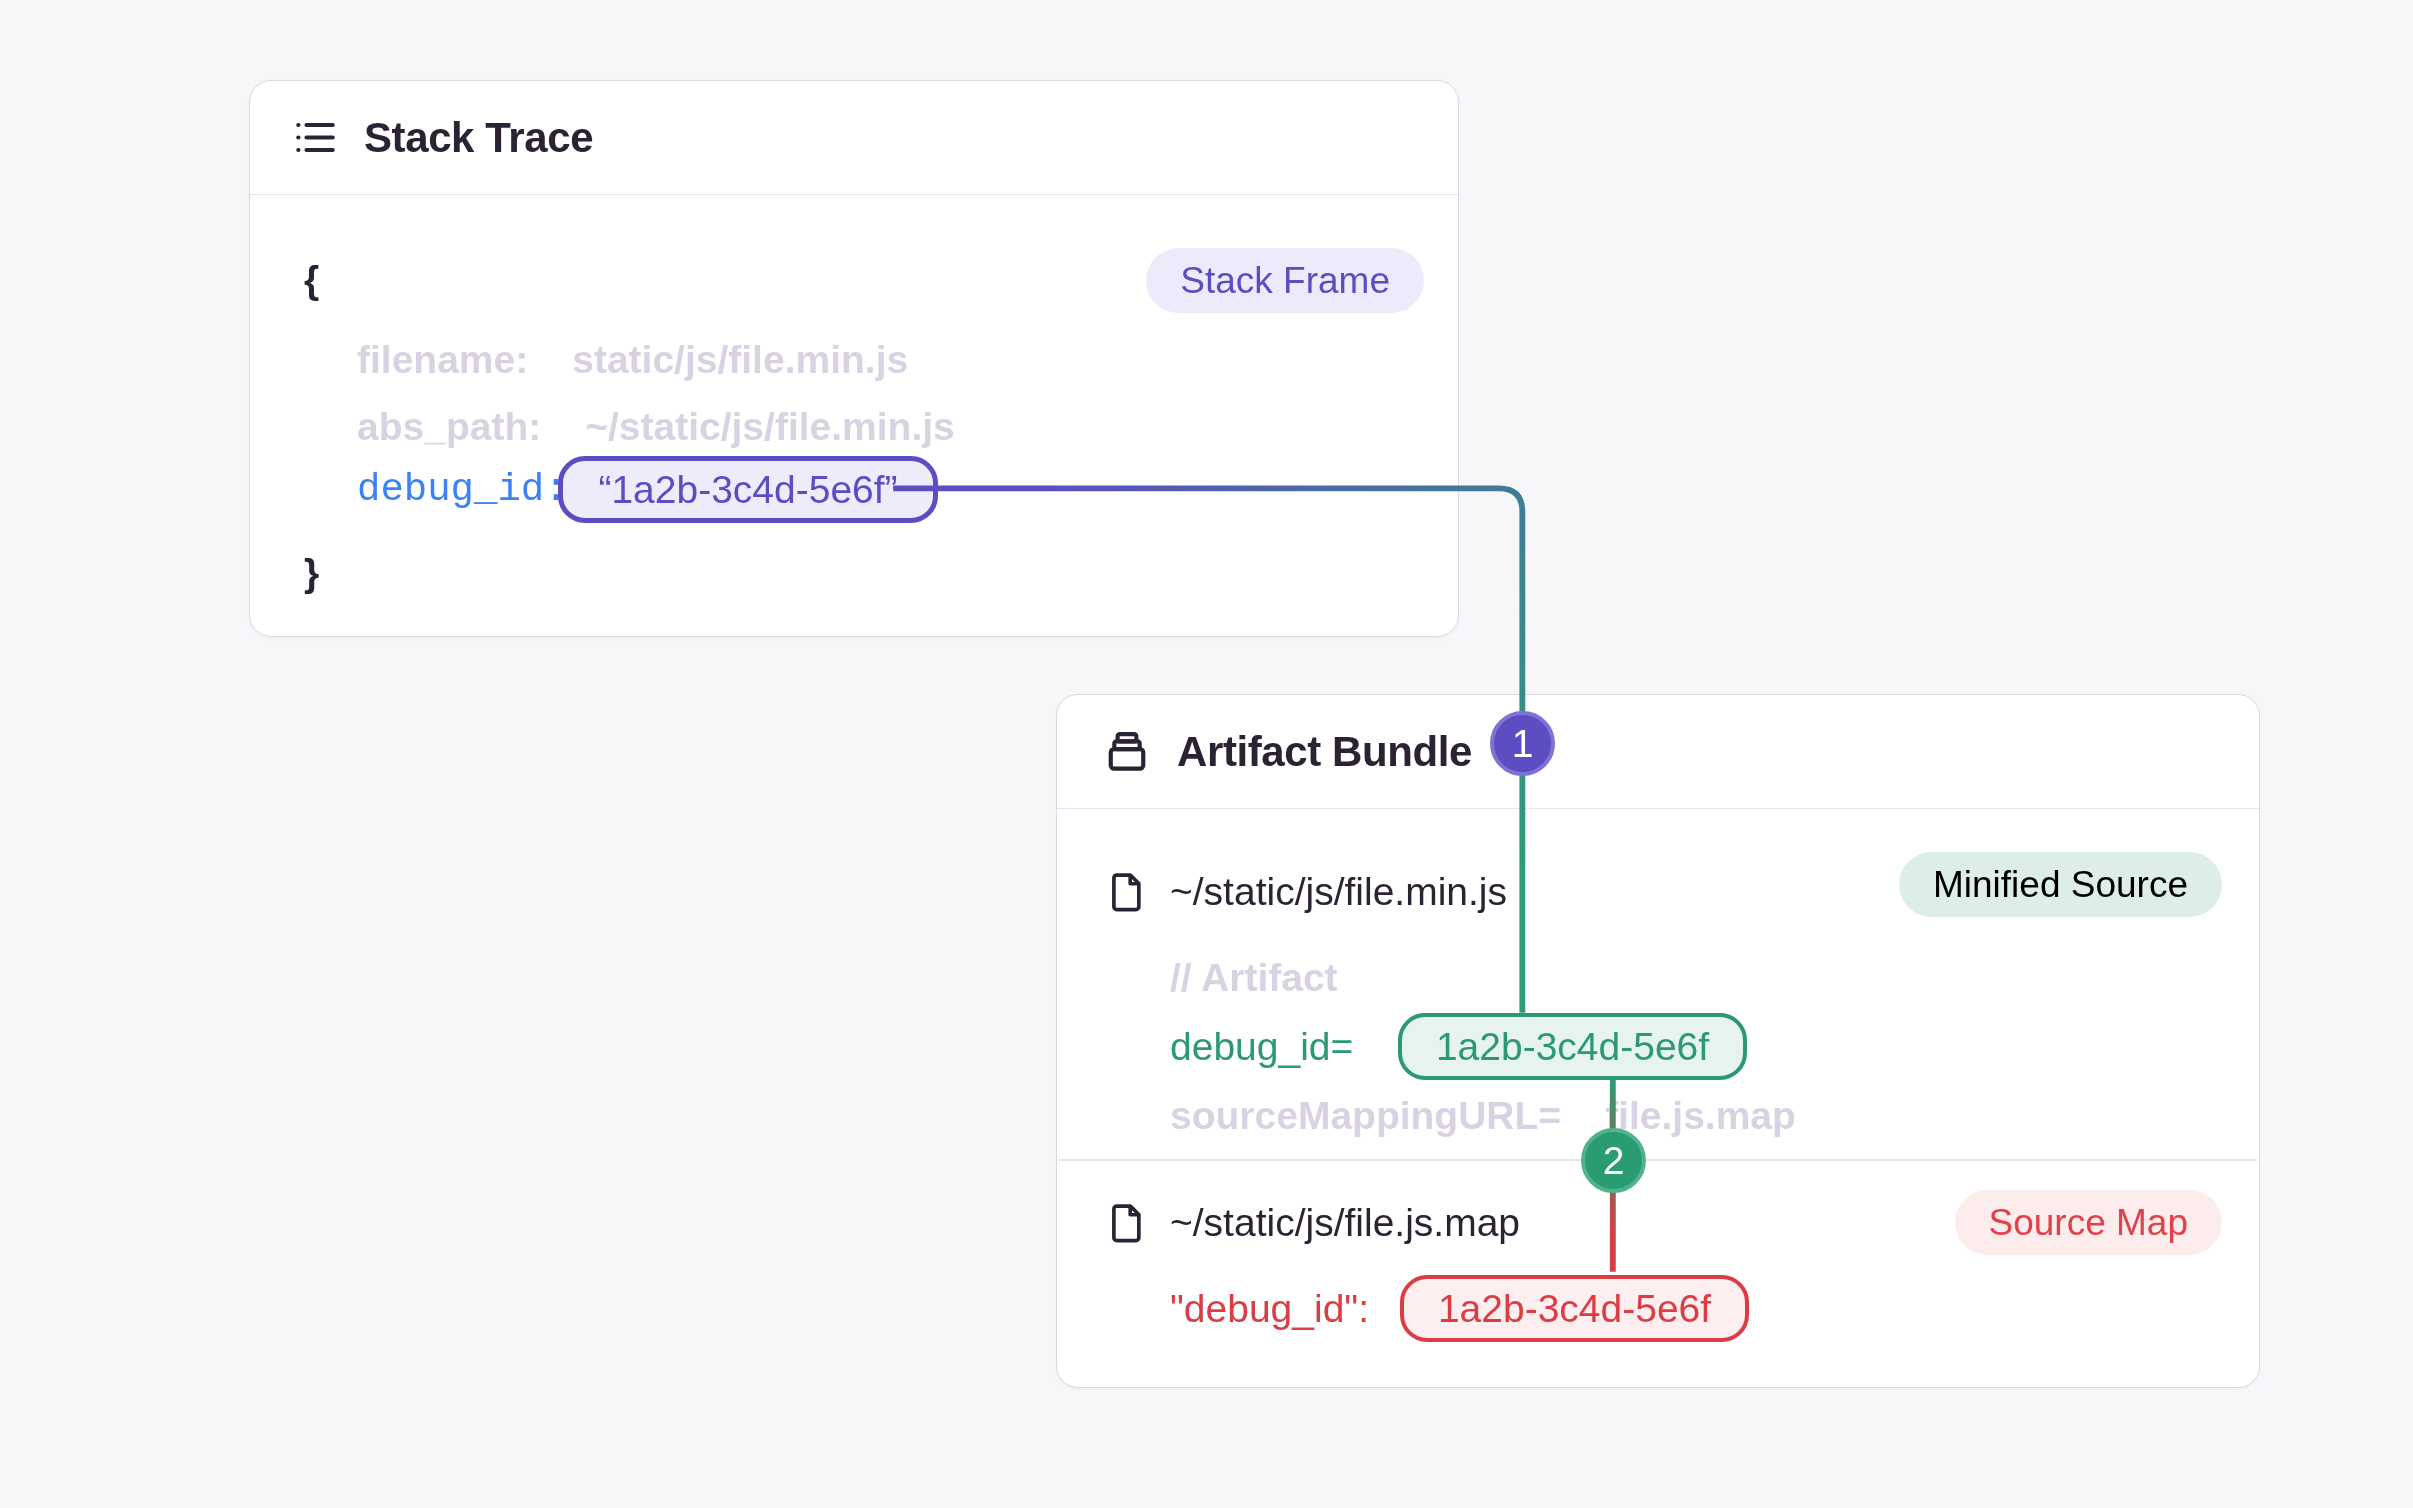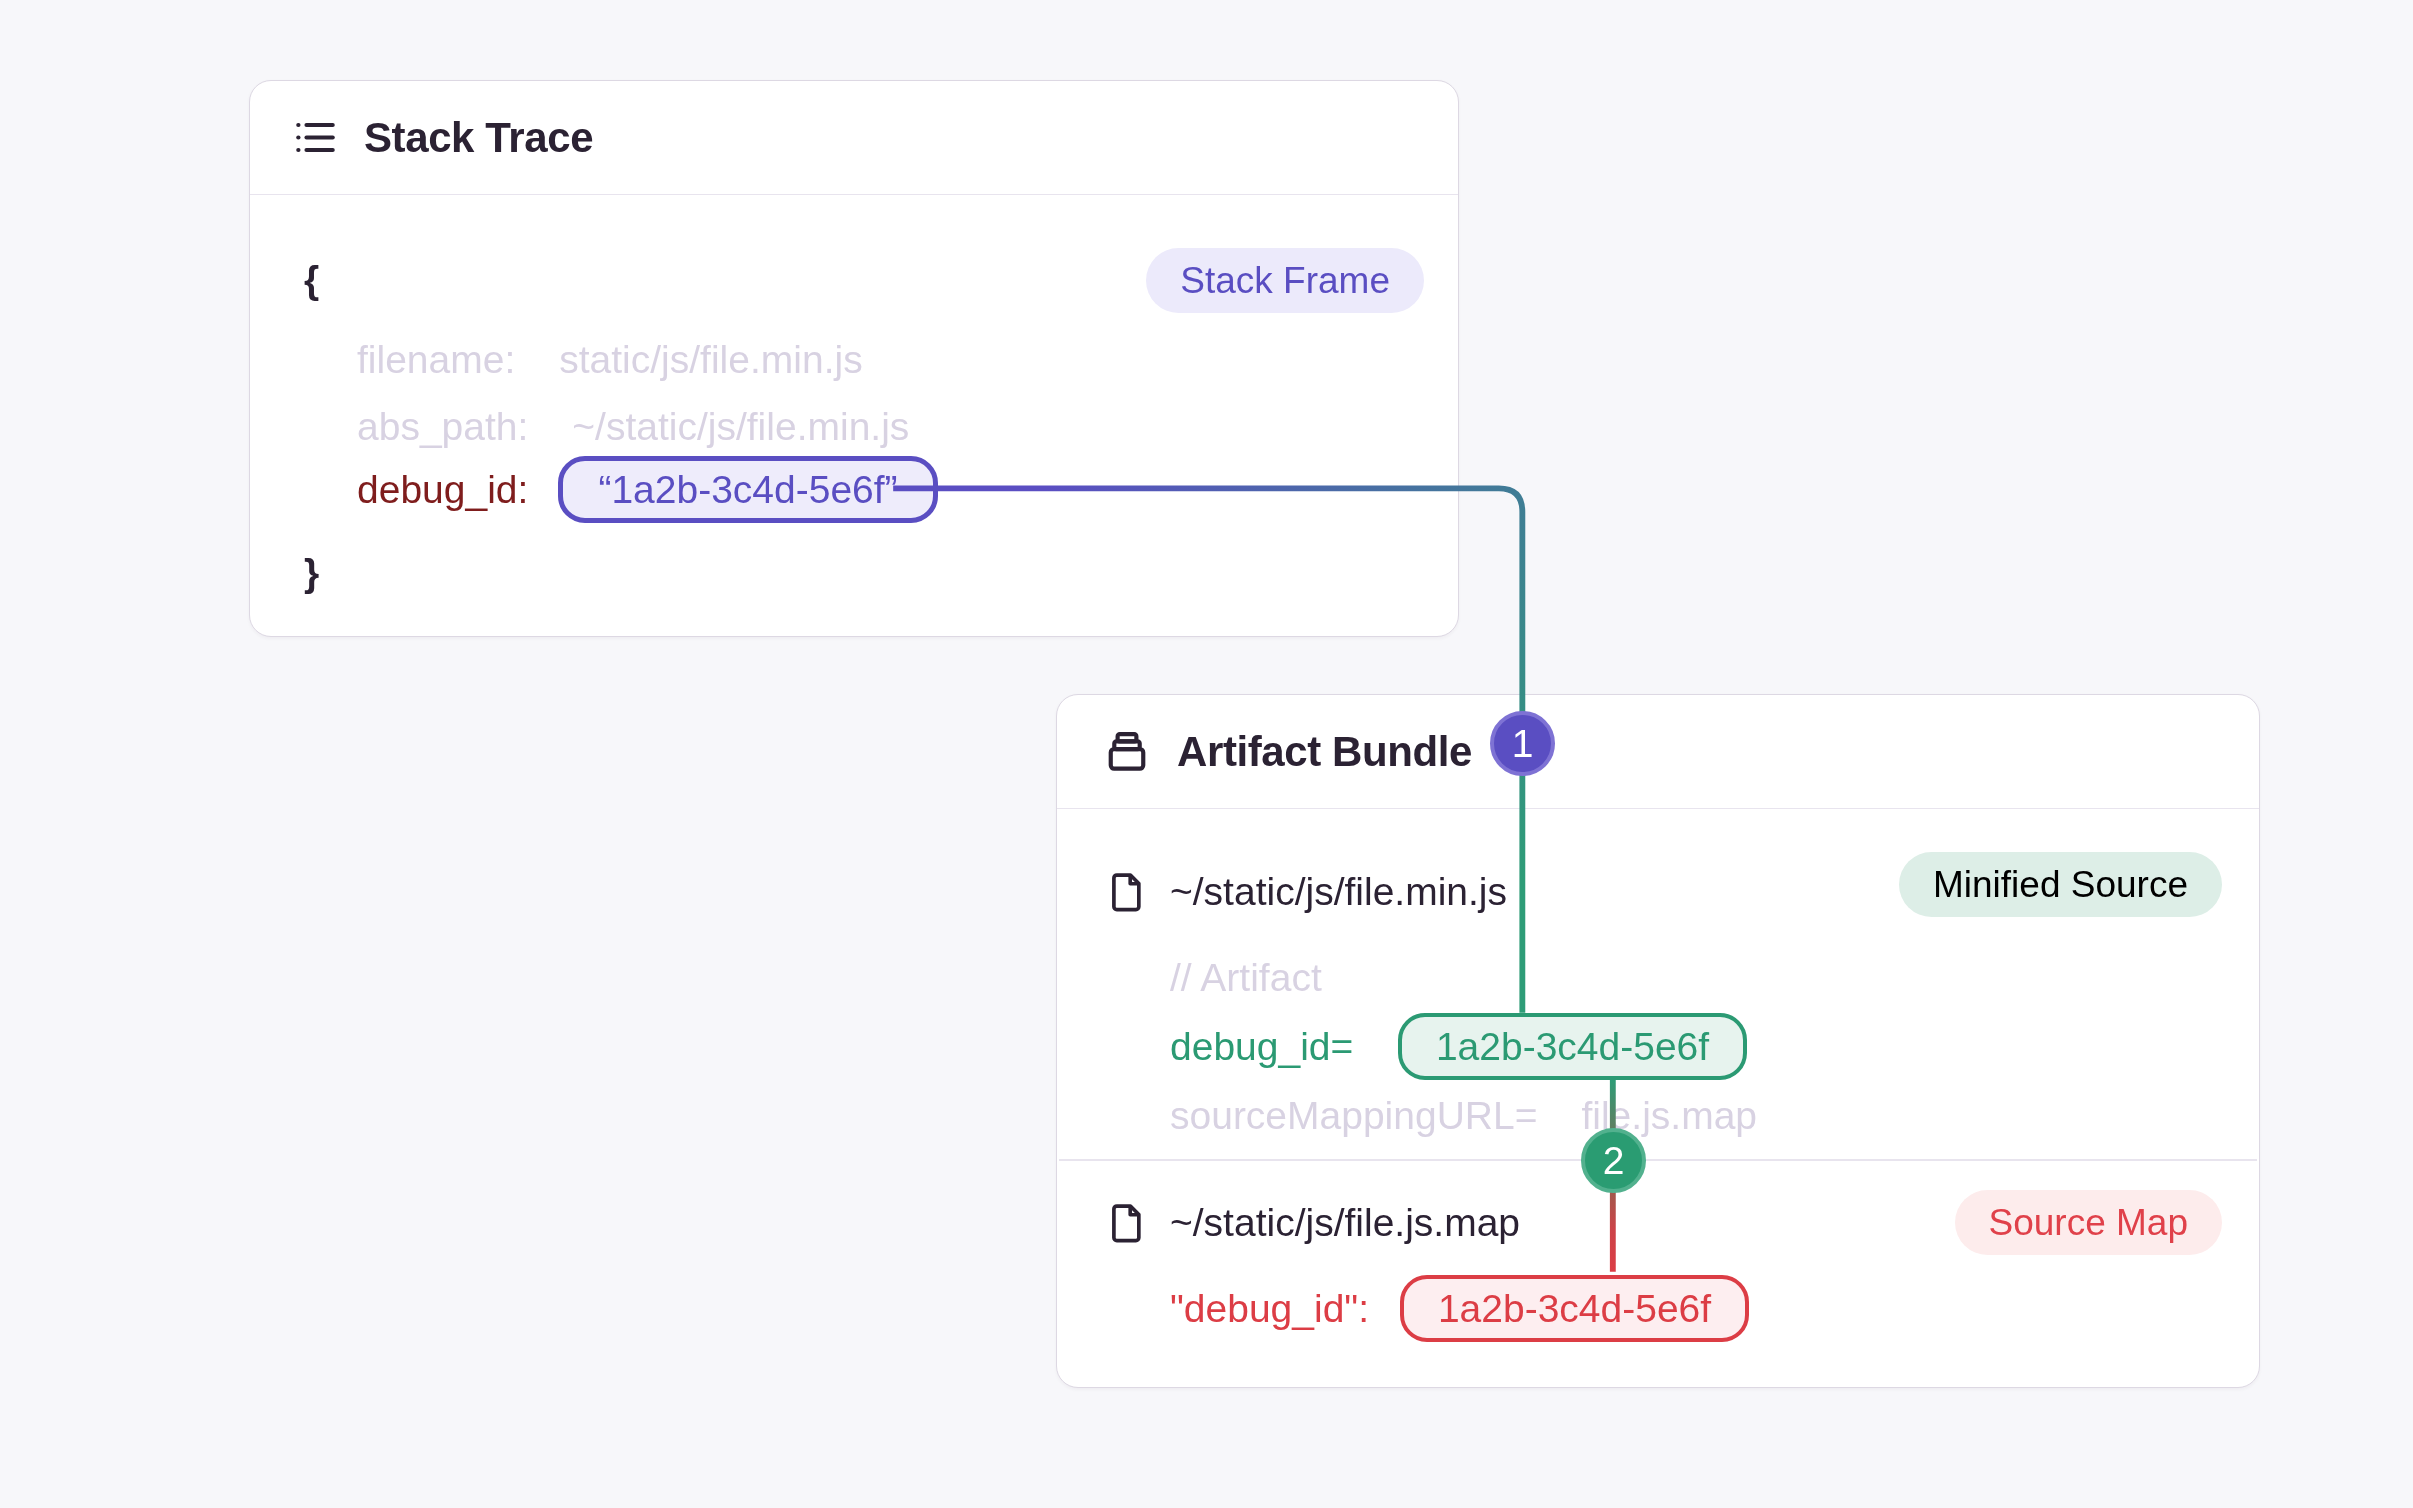--- a/index.html
+++ b/index.html
@@ -36,23 +36,23 @@
 
   
   .code-line {
     position:absolute;
     height:67px;
     display:flex; align-items:center;
     font-size:39px;
     white-space:pre;
   }
   .brace { color:#2b2233; font-weight:600; }
-  .gray  { color:#d8d2e2; }
+  .gray  { color:#d8d2e2;font-weight:bold; }
   .gray .kv-gap { display:inline-block; width:44px; }
-  .purple-text { color:#7f1d1d; }
+  .purple-text { color:#3b82f6;font-family:Liberation Mono, monospace; }
   .green-text  { color:#2b9a73; }
   .red-text    { color:#dc3d45; }
 
   .value-box {
     position:absolute;
     display:flex; align-items:center; justify-content:center;
     font-size:39px;
     border-radius:27px;
     height:67px;
   }

